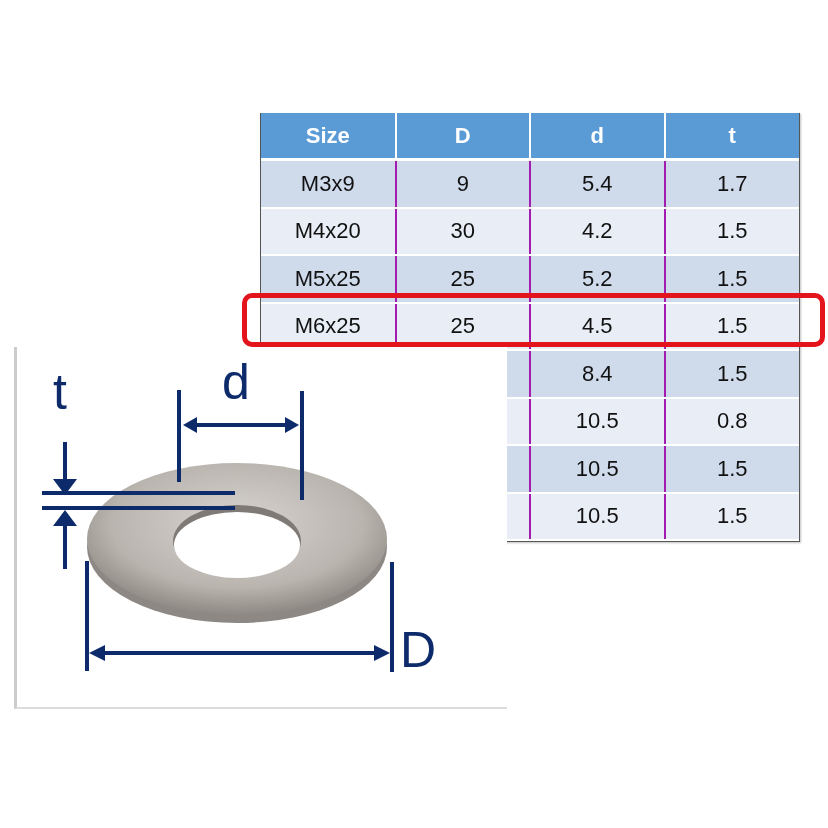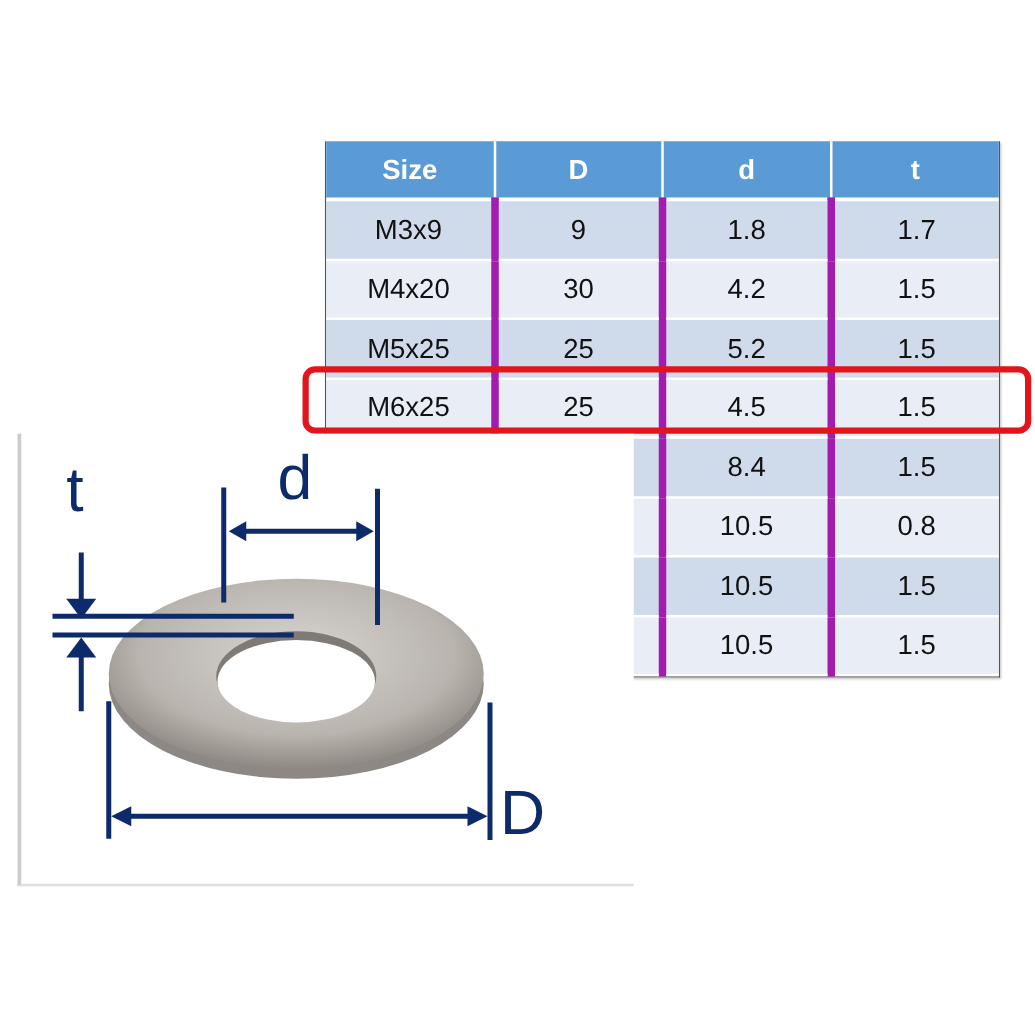--- a/index.html
+++ b/index.html
@@ -1,20 +1,20 @@
 <!DOCTYPE html>
 <html><head>
 <meta charset="utf-8">
 <style>
   html,body{margin:0;padding:0;background:#fff;}
   body{width:828px;height:828px;position:relative;overflow:hidden;font-family:"Liberation Sans",sans-serif;}
   .table-wrap{position:absolute;left:260px;top:113px;width:538px;border:1px solid #555;border-top:none;box-shadow:1px 1px 2px rgba(0,0,0,.25);}
   table{border-collapse:collapse;width:100%;table-layout:fixed;}
   th{background:#5b9bd5;color:#fff;font-weight:bold;font-size:22px;height:43px;border-right:2px solid #fff;border-bottom:3px solid #fff;}
-  td{font-size:22px;color:#111;text-align:center;height:43.5px;border-right:6px solid #a21caf;border-bottom:2px solid #fff;}
+  td{font-size:22px;color:#111;text-align:center;height:43.5px;border-right:2px solid #a21caf;border-bottom:2px solid #fff;}
   th:last-child,td:last-child{border-right:none;}
   tr.odd td{background:#cfdaeb;}
   tr.even td{background:#e8edf6;}
   .highlight{position:absolute;left:242px;top:293px;width:573px;height:44px;border:5px solid #e3141b;border-radius:10px;}
   .card{position:absolute;left:14px;top:347px;width:490px;height:360px;background:#fff;border-left:3px solid #ccc;border-bottom:2px solid #ddd;}
   .card svg{position:absolute;left:0;top:0;}
 </style>
 </head>
 <body>
 
@@ -25,21 +25,21 @@
         <th>Size</th>
         <th>D</th>
         <th>d</th>
         <th>t</th>
       </tr>
     </thead>
     <tbody>
       <tr class="odd">
         <td>M3x9</td>
         <td>9</td>
-        <td>1.8</td>
+        <td>5.4</td>
         <td>1.7</td>
       </tr>
       <tr class="even">
         <td>M4x20</td>
         <td>30</td>
         <td>4.2</td>
         <td>1.5</td>
       </tr>
       <tr class="odd">
         <td>M5x25</td>

